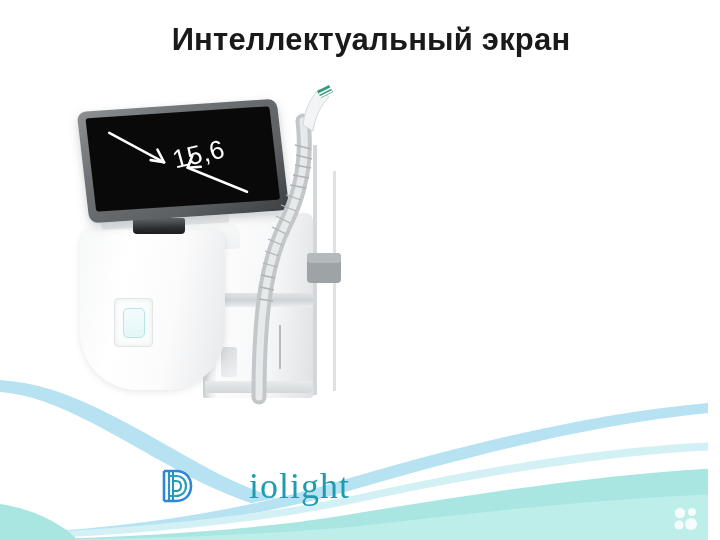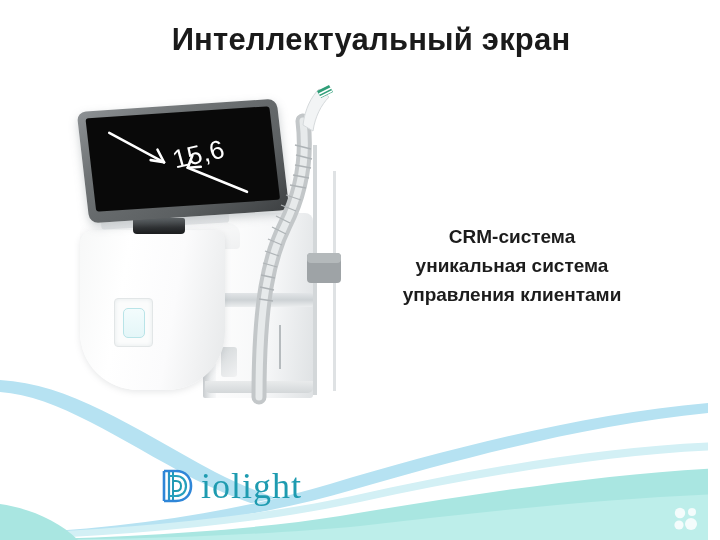--- a/index.html
+++ b/index.html
@@ -235,20 +235,21 @@
   }
 
   
   #brand-logo {
     position: absolute;
     left: 160px;
     top: 462px;
     display: flex;
     align-items: center;
     height: 48px;
+    gap: 48px;
   }
   #brand-logo-mark {
     width: 34px;
     height: 36px;
     margin-right: 7px;
   }
   #brand-logo-text {
     font-family: "Liberation Serif", serif;
     font-size: 36px;
     color: #1e9bb0;
@@ -353,25 +354,20 @@
       <path d="M58 40 C 60 24, 66 12, 74 4 L 84 12 C 76 20, 70 32, 68 46 Z" fill="#f2f4f5" stroke="#d6dadc" stroke-width="1"></path>
 
       <g>
         <path d="M72 6 L84 0 L88 7 L76 13 Z" fill="#2f9e78"></path>
         <path d="M74 9 L86 3" stroke="#ffffff" stroke-width="1.6"></path>
         <path d="M75 12 L87 6" stroke="#ffffff" stroke-width="1.4"></path>
       </g>
     </svg>
   </div>
 
-  <div id="feature-block">
-    <div class="feature-line">CRM-система</div>
-    <div class="feature-line">уникальная система</div>
-    <div class="feature-line">управления клиентами</div>
-  </div>
 
   <svg id="wave-decoration" viewBox="0 0 720 160" preserveAspectRatio="none">
 
     <path d="M0 2 C 60 2, 120 40, 200 84 C 300 138, 420 158, 720 152 L720 160 L0 160 Z" fill="#ffffff"></path>
     <path d="M0 0 C 70 4, 130 46, 215 92 C 320 146, 450 160, 720 156 L720 164 C 430 170, 300 152, 196 100 C 116 58, 58 16, 0 12 Z" fill="#b6e2f2"></path>
 
     <path d="M720 24 C 600 34, 470 66, 350 100 C 250 128, 130 146, 0 150 L0 160 L720 160 Z" fill="#ffffff"></path>
     <path d="M720 22 C 590 32, 450 68, 330 104 C 230 134, 110 150, 0 154 L0 160 C 120 156, 250 140, 352 110 C 470 76, 600 42, 720 32 Z" fill="#b6e2f2"></path>
     <path d="M720 62 C 600 66, 470 90, 352 116 C 250 138, 120 150, 0 154 L0 160 C 130 156, 260 144, 360 122 C 480 96, 610 74, 720 70 Z" fill="#d3f0f5"></path>
     <path d="M720 88 C 600 94, 460 116, 340 136 C 240 152, 110 158, 0 160 L720 160 Z" fill="#a9e6e1"></path>

